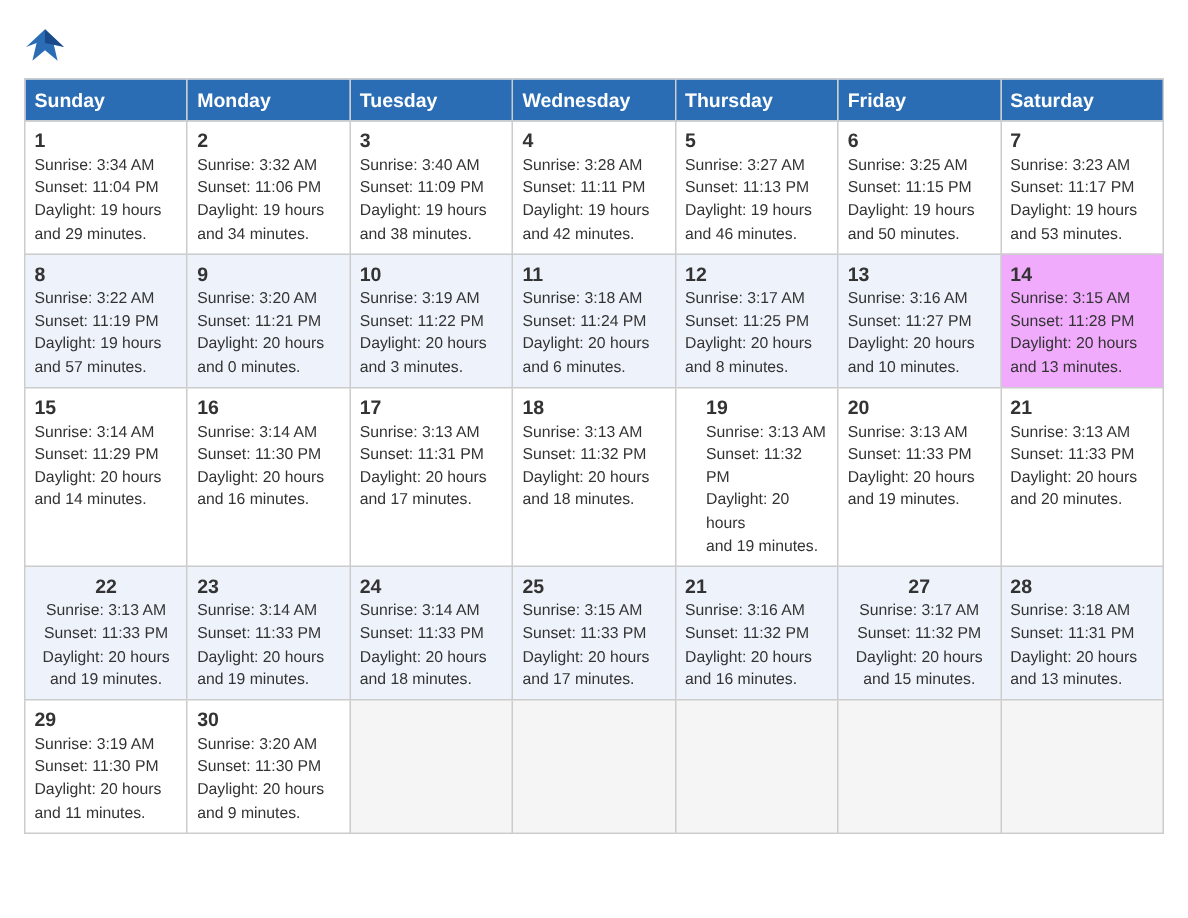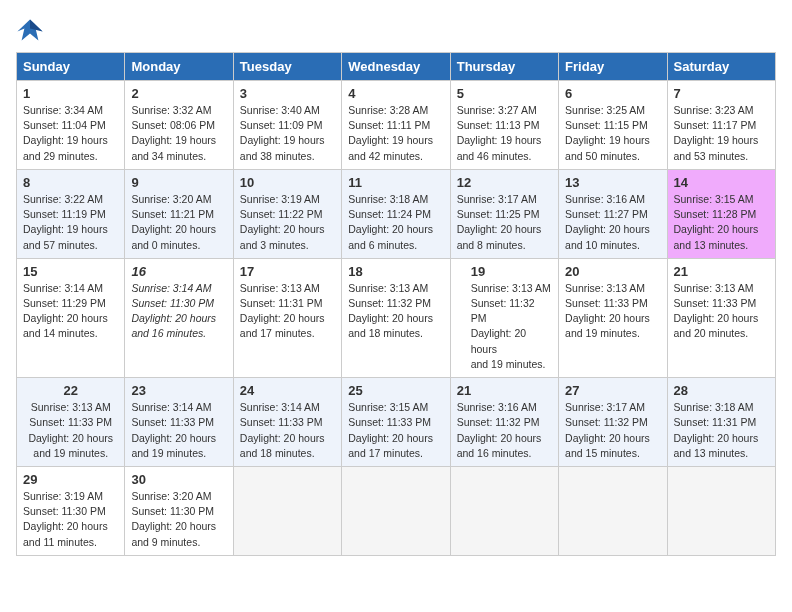--- a/index.html
+++ b/index.html
@@ -120,21 +120,21 @@
         <td style="background: rgb(255, 255, 255);">
           <span class="day-num">1</span>
           <div class="day-info" style="white-space: pre-line;">Sunrise: 3:34 AM
 Sunset: 11:04 PM
 Daylight: 19 hours
 and 29 minutes.</div>
         </td>
         <td style="background: rgb(255, 255, 255);">
           <span class="day-num">2</span>
           <div class="day-info" style="white-space: pre-line;">Sunrise: 3:32 AM
-Sunset: 08:06 PM
+Sunset: 11:06 PM
 Daylight: 19 hours
 and 34 minutes.</div>
         </td>
         <td style="background: rgb(255, 255, 255);">
           <span class="day-num">3</span>
           <div class="day-info" style="white-space: pre-line;">Sunrise: 3:40 AM
 Sunset: 11:09 PM
 Daylight: 19 hours
 and 38 minutes.</div>
         </td>
@@ -219,21 +219,21 @@
         </td>
       </tr>
       <tr>
         <td style="background: rgb(255, 255, 255);">
           <span class="day-num">15</span>
           <div class="day-info" style="white-space: pre-line;">Sunrise: 3:14 AM
 Sunset: 11:29 PM
 Daylight: 20 hours
 and 14 minutes.</div>
         </td>
-        <td style="background: rgb(255, 255, 255); font-style: italic;">
+        <td style="background: rgb(255, 255, 255);">
           <span class="day-num">16</span>
           <div class="day-info" style="white-space: pre-line;">Sunrise: 3:14 AM
 Sunset: 11:30 PM
 Daylight: 20 hours
 and 16 minutes.</div>
         </td>
         <td style="background: rgb(255, 255, 255);">
           <span class="day-num">17</span>
           <div class="day-info" style="white-space: pre-line;">Sunrise: 3:13 AM
 Sunset: 11:31 PM
@@ -298,21 +298,21 @@
 Daylight: 20 hours
 and 17 minutes.</div>
         </td>
         <td style="background: rgb(238, 243, 251);">
           <span class="day-num">21</span>
           <div class="day-info" style="white-space: pre-line;">Sunrise: 3:16 AM
 Sunset: 11:32 PM
 Daylight: 20 hours
 and 16 minutes.</div>
         </td>
-        <td style="background: rgb(238, 243, 251);">
+        <td style="background: rgb(238, 243, 251); text-align: center;">
           <span class="day-num">27</span>
           <div class="day-info" style="white-space: pre-line;">Sunrise: 3:17 AM
 Sunset: 11:32 PM
 Daylight: 20 hours
 and 15 minutes.</div>
         </td>
         <td style="background: rgb(238, 243, 251);">
           <span class="day-num">28</span>
           <div class="day-info" style="white-space: pre-line;">Sunrise: 3:18 AM
 Sunset: 11:31 PM

